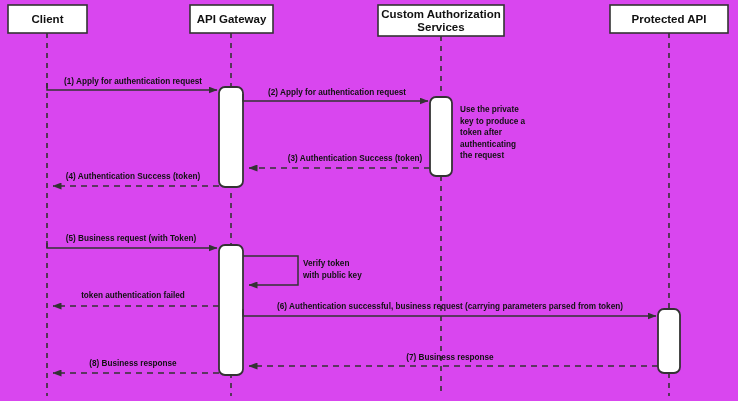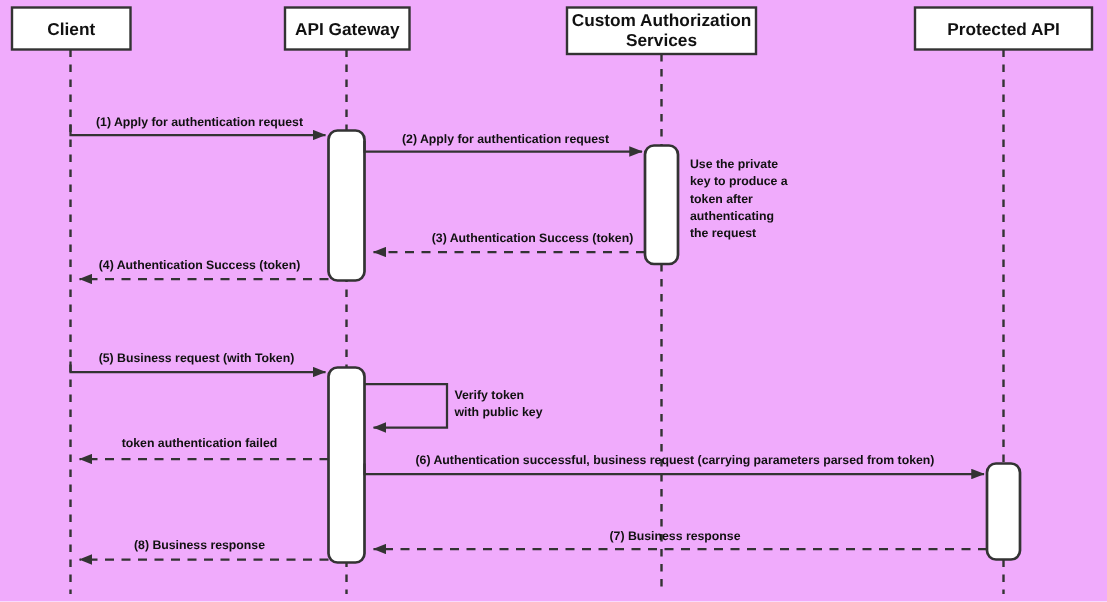--- a/index.html
+++ b/index.html
@@ -7,21 +7,21 @@
     padding: 0;
     background: #ffffff;
   }
   body {
     font-family: "Liberation Sans", sans-serif;
   }
   #diagram-root {
     position: relative;
     width: 738px;
     height: 401px;
-    background: #f0abfc;
+    background: #d946ef;
     overflow: hidden;
   }
   svg.seq {
     display: block;
     width: 738px;
     height: 401px;
   }
   .lifeline-box {
     fill: #ffffff;
     stroke: #333333;

